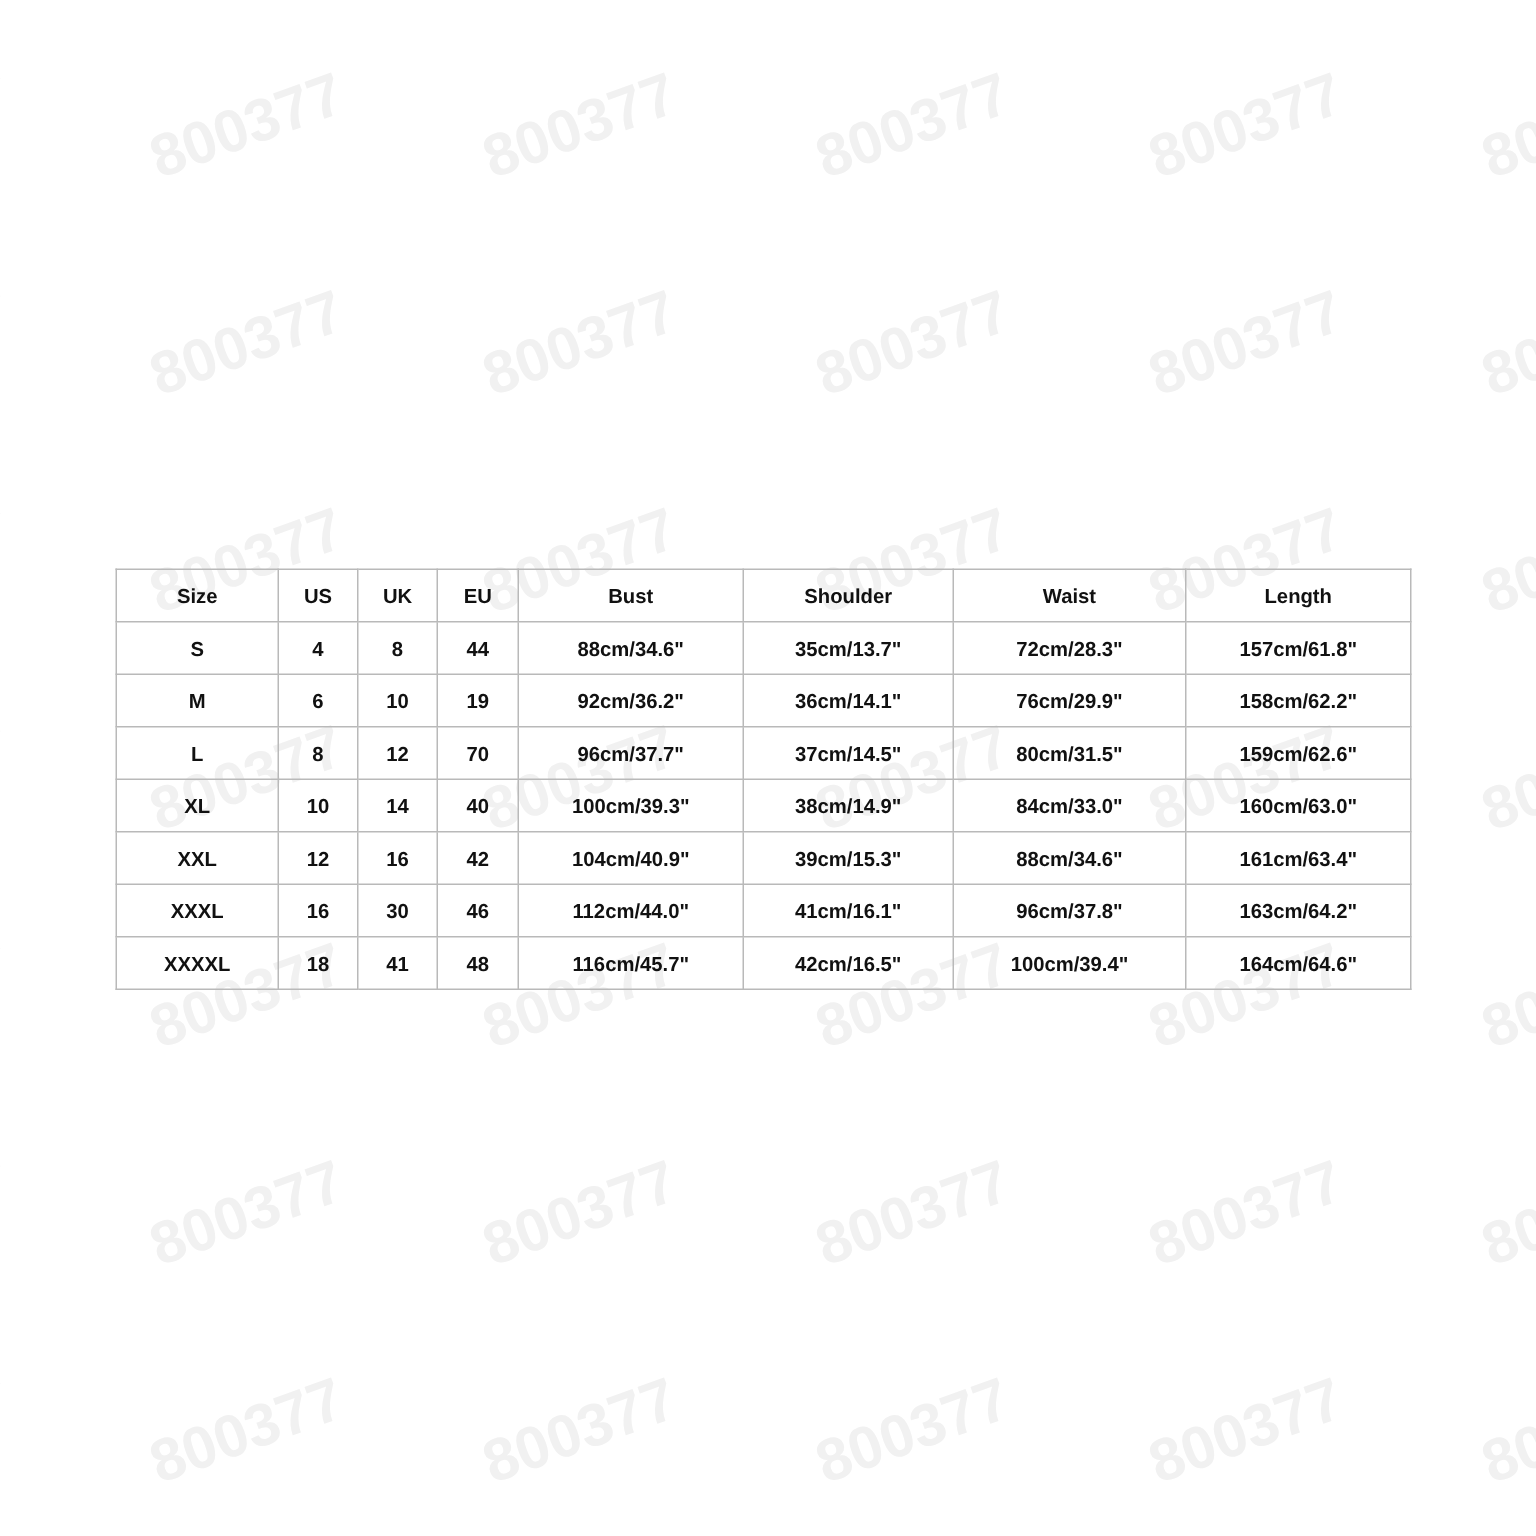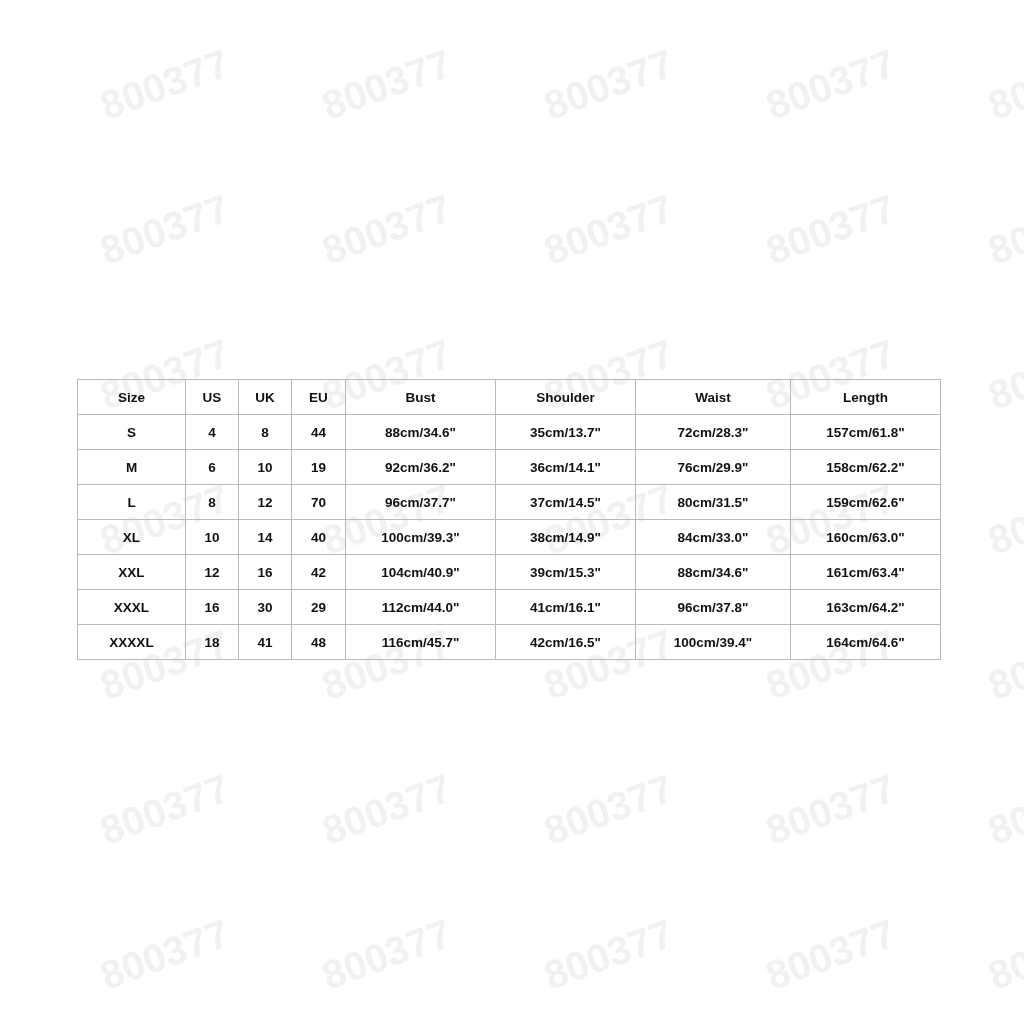--- a/index.html
+++ b/index.html
@@ -199,21 +199,21 @@
             <td>42</td>
             <td>104cm/40.9"</td>
             <td>39cm/15.3"</td>
             <td>88cm/34.6"</td>
             <td>161cm/63.4"</td>
           </tr>
           <tr>
             <td>XXXL</td>
             <td>16</td>
             <td>30</td>
-            <td>29</td>
+            <td>46</td>
             <td>112cm/44.0"</td>
             <td>41cm/16.1"</td>
             <td>96cm/37.8"</td>
             <td>163cm/64.2"</td>
           </tr>
           <tr>
             <td>XXXXL</td>
             <td>18</td>
             <td>41</td>
             <td>48</td>

